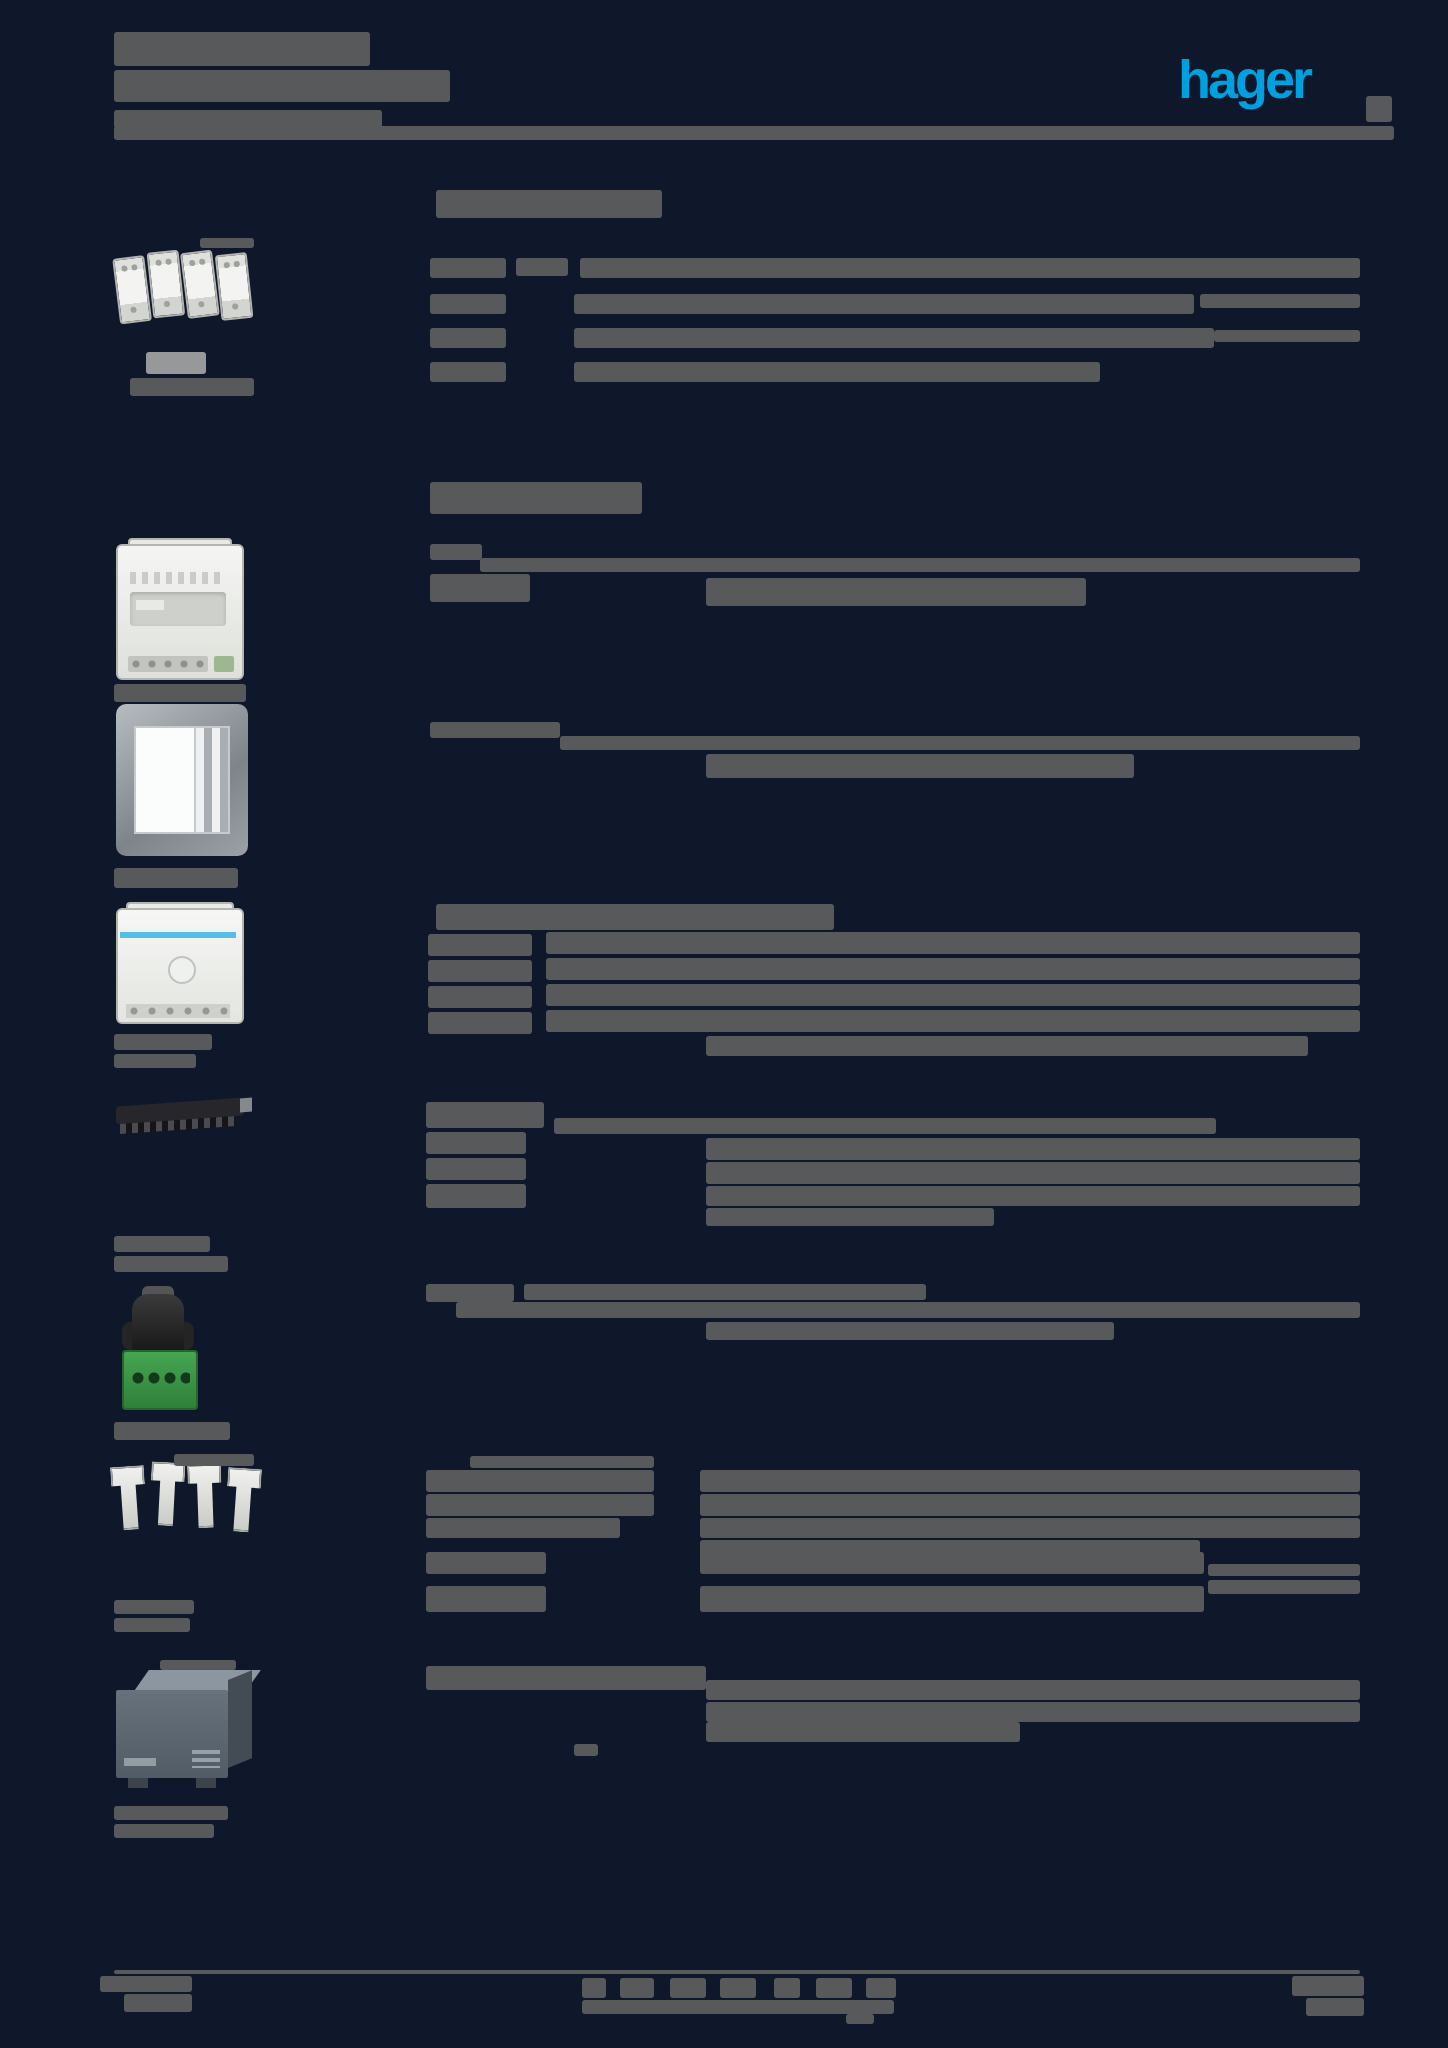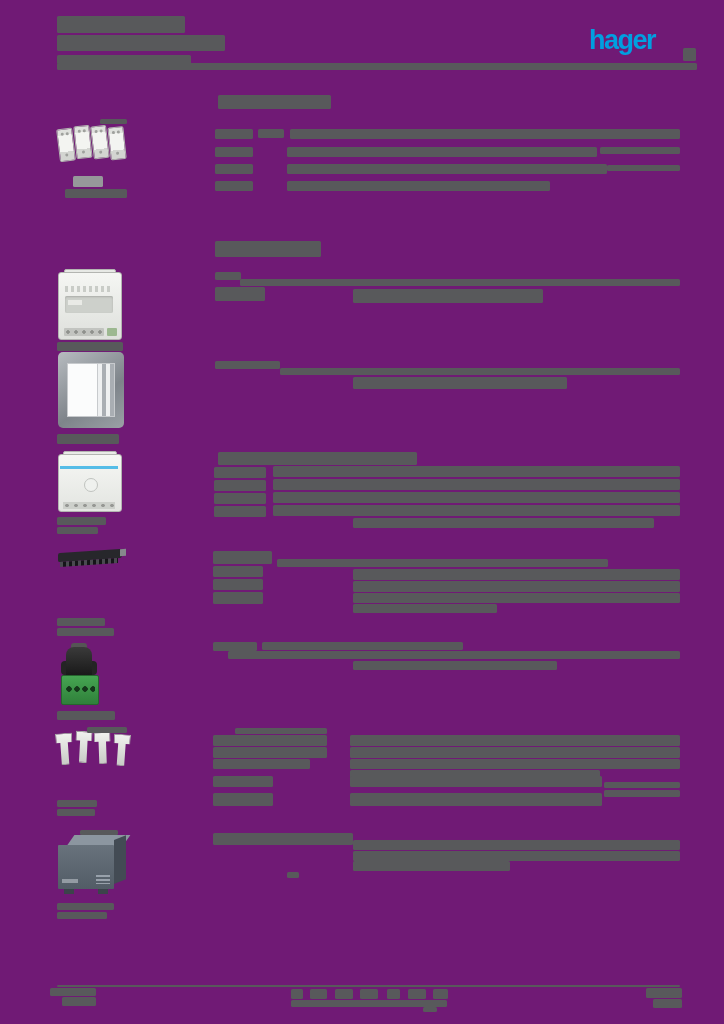--- a/index.html
+++ b/index.html
@@ -1,17 +1,17 @@
 <!DOCTYPE html>
 <html><head>
 <meta charset="utf-8">
 <style>
   html,body{margin:0;padding:0;background:#ffffff;}
   body{width:724px;height:1024px;font-family:"Liberation Sans",sans-serif;}
-  #canvas{position:relative;width:724px;height:1024px;background:#701a75;overflow:hidden;}
+  #canvas{position:relative;width:724px;height:1024px;background:#0f172a;overflow:hidden;}
   .bar{position:absolute;background:#58595b;border-radius:1.5px;}
   .logo{position:absolute;left:589px;top:27px;width:100px;height:28px;
         color:#009fe0;font-size:27px;font-weight:800;letter-spacing:-1.5px;line-height:26px;}
   .prod{position:absolute;}
   .prod i{position:absolute;display:block;}
 
   
   #p1{left:58px;top:124px;width:70px;height:38px;transform:rotate(-3deg);}
   #p1 .mod{width:14px;height:31px;border:1px solid #b2b4b0;border-radius:2px;
      background:linear-gradient(180deg,#dfe1dd 0 18%,#f3f4f1 18% 72%,#d3d5d1 72% 100%);}

